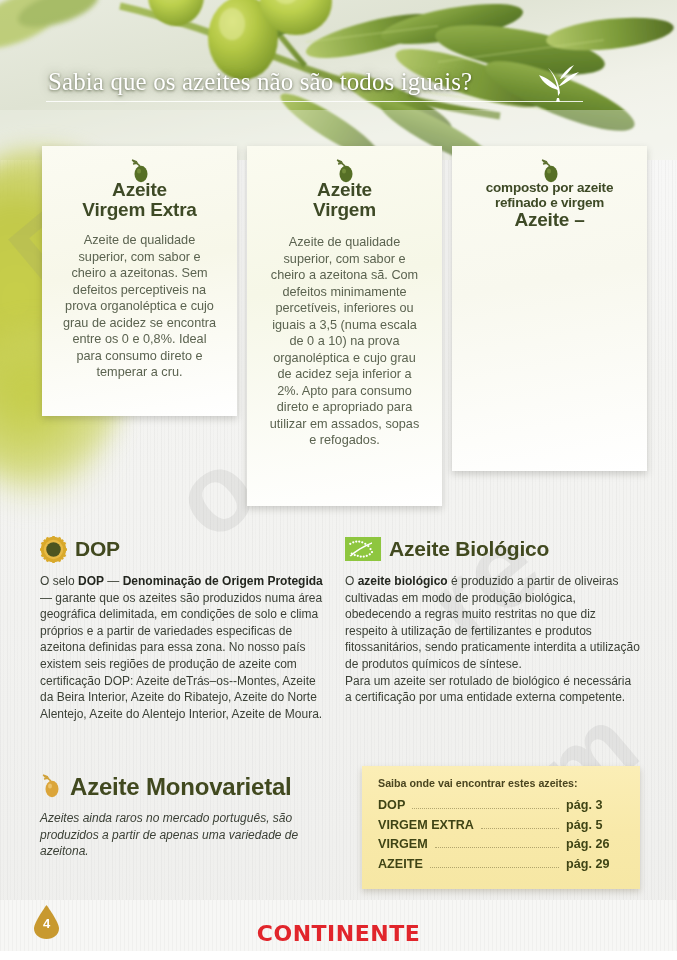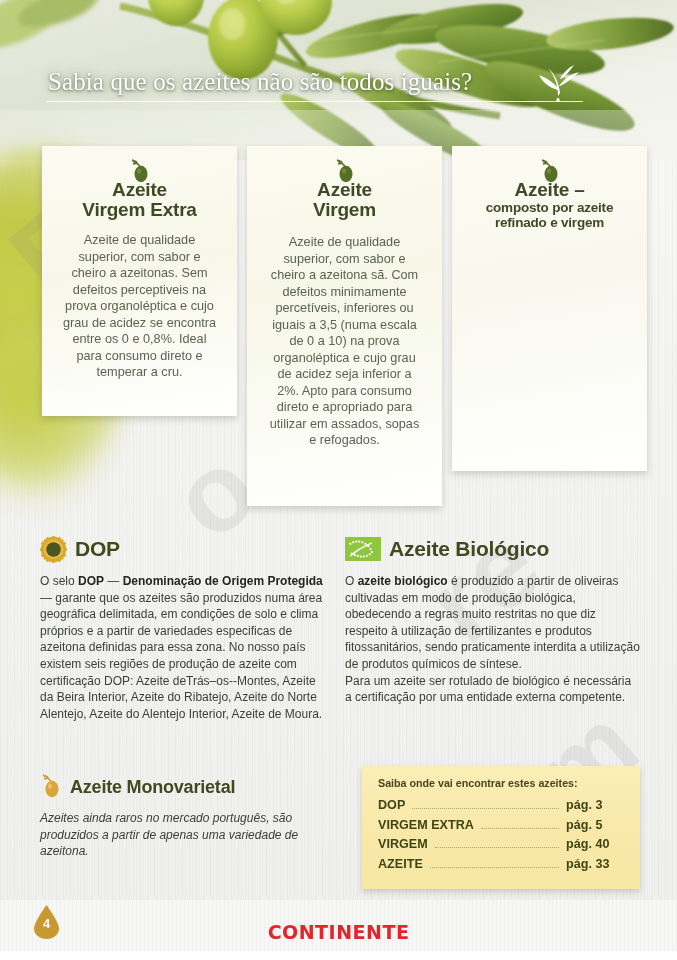--- a/index.html
+++ b/index.html
@@ -148,21 +148,21 @@
     font-size: 12px;
     line-height: 1.385;
     color: #3b4036;
   }
   .sec-body b { font-weight: bold; color: #23261f; }
 
   .dop-sec  { left: 40px; top: 534px; width: 290px; }
   .bio-sec  { left: 345px; top: 534px; width: 295px; }
   .mono-sec { left: 40px; top: 772px; width: 300px; }
 
-  .mono-sec .sec-head-title { font-size: 18px; }
+  .mono-sec .sec-head-title { font-size: 24px; }
   .mono-sec .sec-body { margin-top: 8px; font-style: italic; }
 
   
   .dop-icon { width: 27px; height: 27px; flex: 0 0 27px; }
   .bio-icon { width: 36px; height: 24px; flex: 0 0 36px; }
   .mono-icon { width: 22px; height: 26px; flex: 0 0 22px; }
 
   
   .ybox {
     position: absolute;
@@ -217,21 +217,21 @@
     font-size: 13px; font-weight: bold; color: #ffffff;
     z-index: 7;
   }
   .brand {
     position: absolute;
     left: 0; top: 921px; width: 677px;
     text-align: center;
     z-index: 6;
     font-family: "DejaVu Sans", sans-serif;
     font-weight: bold;
-    font-size: 19px;
+    font-size: 22px;
     letter-spacing: 0.5px;
     color: #e1252b;
   }
   .brand span { display:inline-block; }
 </style>
 </head>
 <body>
 
 <div class="page">
 
@@ -370,22 +370,22 @@
 
   <div class="card card-3">
     <div class="card-icon">
       <svg width="22" height="26" viewBox="0 0 22 26">
         <path d="M4 2 C7 4 9 5 11 7" stroke="#5d7030" stroke-width="1.6" fill="none"></path>
         <path d="M3 1 L8 3 M4 5 L9 4" stroke="#5d7030" stroke-width="1.4" fill="none"></path>
         <ellipse cx="12" cy="15" rx="6.5" ry="8.2" fill="#566f26"></ellipse>
         <ellipse cx="10" cy="12" rx="2" ry="2.6" fill="#7b9340" opacity="0.8"></ellipse>
       </svg>
     </div>
+    <div class="card-title t-mixed-small">composto por azeite refinado e virgem</div>
     <div class="card-title t-mixed-big">Azeite –</div>
-    <div class="card-title t-mixed-small">composto por azeite refinado e virgem</div>
   </div>
 
   <div class="sec dop-sec">
     <div class="sec-head">
       <svg class="dop-icon" viewBox="0 0 32 32">
         <g fill="#d9a92b">
           <circle cx="16" cy="16" r="15"></circle>
         </g>
         <g stroke="#d9a92b" stroke-width="3">
           <path d="M16 0 L16 32 M0 16 L32 16 M4.7 4.7 L27.3 27.3 M27.3 4.7 L4.7 27.3"></path>
@@ -450,26 +450,26 @@
         <span class="ypage">pág. 3</span>
       </div>
       <div class="yrow">
         <span class="yname">VIRGEM EXTRA</span>
         <span class="ydots"></span>
         <span class="ypage">pág. 5</span>
       </div>
       <div class="yrow">
         <span class="yname">VIRGEM</span>
         <span class="ydots"></span>
-        <span class="ypage">pág. 40</span>
+        <span class="ypage">pág. 26</span>
       </div>
       <div class="yrow">
         <span class="yname">AZEITE</span>
         <span class="ydots"></span>
-        <span class="ypage">pág. 33</span>
+        <span class="ypage">pág. 29</span>
       </div>
     </div>
   </div>
 
   <div class="footer-band"></div>
   <svg class="page-drop" viewBox="0 0 27 34">
     <path d="M13.5 0 C13.5 0 26 17 26 23.5 C26 29.8 20.4 34 13.5 34 C6.6 34 1 29.8 1 23.5 C1 17 13.5 0 13.5 0 Z" fill="#c8992f"></path>
   </svg>
   <div class="page-num">4</div>
   <div class="brand">

